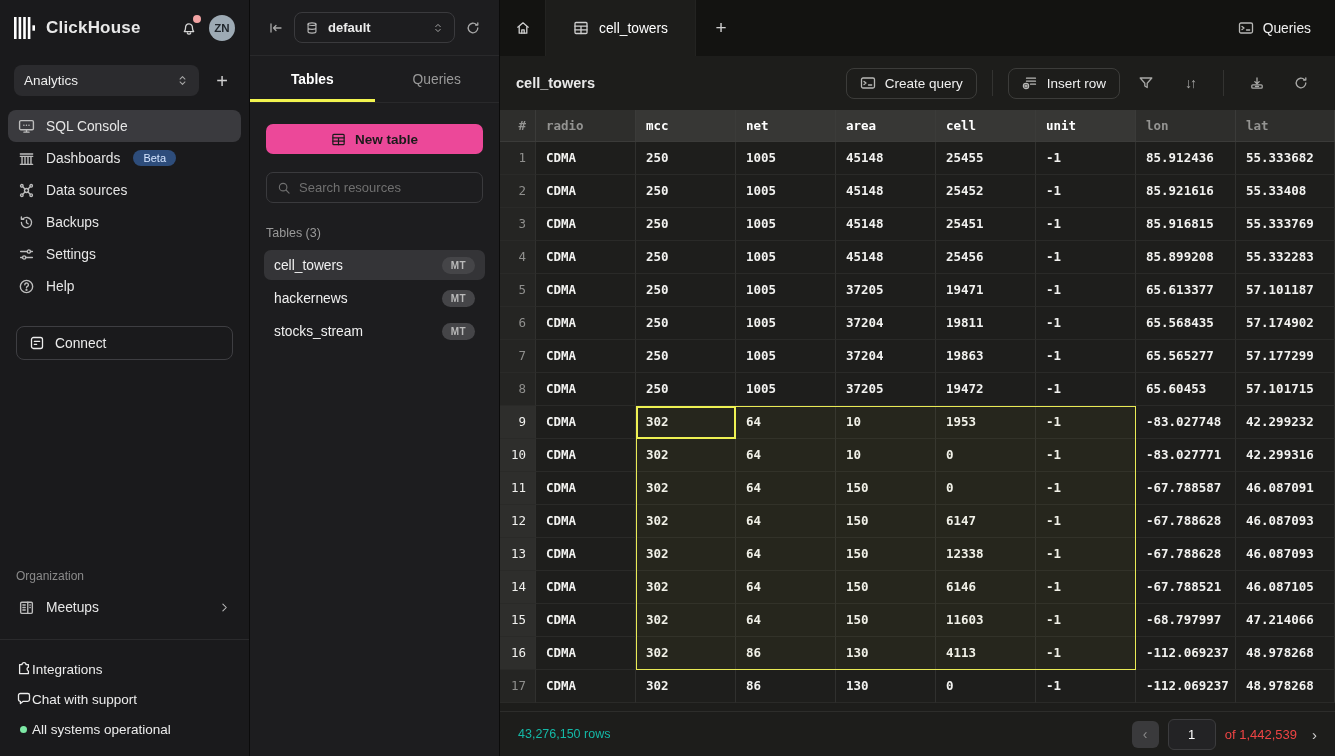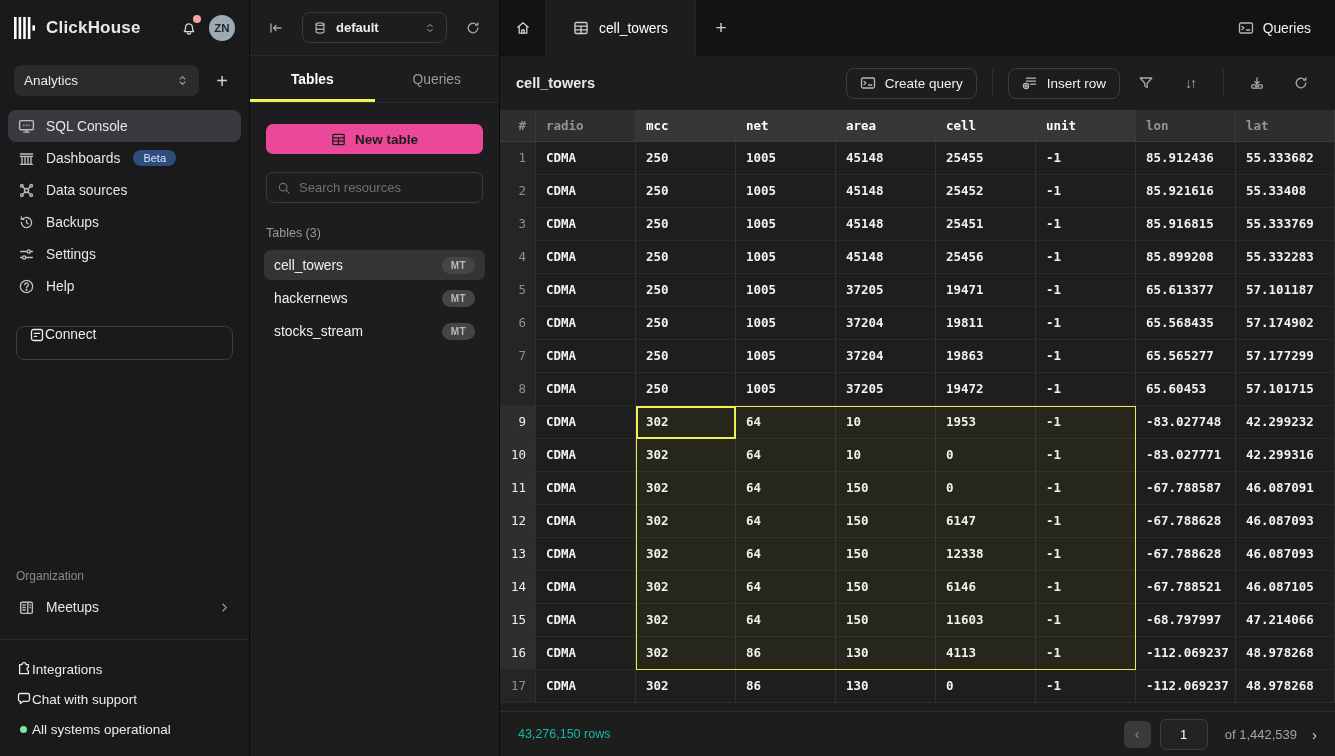--- a/index.html
+++ b/index.html
@@ -16,32 +16,32 @@
   .notif-dot { position:absolute; top:-2px; right:-1px; width:8px; height:8px; border-radius:50%; background:#f2a3a3; }
   .avatar { width:26px; height:26px; border-radius:50%; background:#9daab4; color:#20262c; font-size:11.5px; font-weight:700; display:flex; align-items:center; justify-content:center; }
   .service-row { display:flex; align-items:center; gap:10px; padding:9px 14px 12px; }
   .service-select { flex:1; height:31px; background:#2b2b2e; border:none; border-radius:8px; color:#ececec; display:flex; align-items:center; justify-content:space-between; padding:0 10px; font-size:13.5px; }
   .plus-btn { background:none; border:none; color:#cfcfcf; font-size:20px; line-height:1; width:26px; }
   nav.sb-nav { padding:2px 8px 0; }
   .nav-item { height:32px; display:flex; align-items:center; gap:11px; padding:0 10px; border-radius:8px; font-size:13.8px; color:#e6e6e6; cursor:pointer; }
   .nav-item.active { background:#3a3a3e; }
   .nav-item svg.ic { color:#bdbdbd; width:17px; height:17px; }
   .badge-beta { background:#2e4d7b; color:#d5e5ff; font-size:11px; padding:2px 10px; border-radius:999px; margin-left:2px; }
-  .connect-btn { margin:24px 16px 0; height:34px; border:1px solid #3e3e42; border-radius:8px; background:none; color:#ececec; display:flex; align-items:flex-start; padding:0 12px; font-size:13.8px; }
+  .connect-btn { margin:24px 16px 0; height:34px; border:1px solid #3e3e42; border-radius:8px; background:none; color:#ececec; display:flex; align-items:center; gap:10px; padding:0 12px; font-size:13.8px; }
   .sb-bottom { margin-top:auto; padding-bottom:12px; }
   .org-label { color:#8b8b8b; font-size:12px; padding:0 16px 8px; }
   .sb-bottom .nav-item { margin:0 8px; }
   .chev-right { margin-left:auto; color:#bdbdbd; }
   .sb-divider { border:none; border-top:1px solid #2a2a2c; margin:16px 0 14px; }
   .foot-item { height:30px; display:flex; align-items:center; padding:0 16px; font-size:13.5px; color:#ececec; cursor:pointer; }
   .green-dot { width:7px; height:7px; border-radius:50%; background:#7de8a5; margin:0 5px 0 4px; }
 
   
   .panel { width:250px; flex:none; background:#1d1d1f; border-right:1px solid #0b0b0b; display:flex; flex-direction:column; }
-  .panel-top { height:56px; flex:none; display:flex; align-items:center; padding:0 14px; gap:14px; border-bottom:1px solid #29292b; color:#a8a8a8; }
+  .panel-top { height:56px; flex:none; display:flex; align-items:center; padding:0 14px; gap:6px; border-bottom:1px solid #29292b; color:#a8a8a8; }
   .icon-ghost { background:none; border:none; color:#a8a8a8; display:flex; align-items:center; justify-content:center; width:24px; height:24px; }
   .db-select { flex:1; height:31px; border:1px solid #3a3a3d; border-radius:8px; display:flex; align-items:center; gap:9px; padding:0 10px; background:none; color:#ececec; font-weight:600; font-size:13px; }
   .db-select .chev { margin-left:auto; color:#a8a8a8; }
   .panel-tabs { height:47px; flex:none; display:flex; border-bottom:1px solid #29292b; }
   .ptab { flex:1; display:flex; align-items:center; justify-content:center; font-size:13.8px; color:#9a9a9a; cursor:pointer; }
   .ptab.active { color:#ffffff; font-weight:600; box-shadow:inset 0 -3px 0 #f2f44f; }
   .panel-body { padding:21px 16px 0; }
   .new-table-btn { width:100%; height:30px; background:#ec4899; border:none; border-radius:7px; color:#1b1b1b; font-weight:600; font-size:13.5px; display:flex; align-items:center; justify-content:center; gap:9px; }
   .new-table-btn svg.ic { stroke:#1b1b1b; width:15px; height:15px; }
   .search-box { margin-top:18px; height:31px; border:1px solid #3a3a3d; border-radius:7px; display:flex; align-items:center; gap:8px; padding:0 10px; color:#707070; }
@@ -79,21 +79,21 @@
   .td.rn.hl { background:#2e2e2c; color:#f0f0ee; }
   .sel-range { position:absolute; border:1px solid #e9ea55; background:rgba(240,242,80,.045); pointer-events:none; }
   .sel-active { position:absolute; border:2px solid #eef153; pointer-events:none; }
 
   
   .tfooter { height:45px; flex:none; border-top:1px solid #2d2d2b; display:flex; align-items:center; padding:0 18px; background:#1d1d1b; }
   .rows-count { color:#14b8a6; font-size:12.5px; }
   .pg { margin-left:auto; display:flex; align-items:center; gap:9px; }
   .pg-prev { width:27px; height:27px; background:#3a3a3c; border:none; border-radius:6px; color:#8a8a8a; font-size:14px; display:flex; align-items:center; justify-content:center; }
   .pg-input { width:48px; height:31px; background:#232325; border:1px solid #3c3c3e; border-radius:6px; color:#fff; text-align:center; font-size:13px; outline:none; font-family:inherit; }
-  .pg-of { color:#a3a3a3; font-size:13px; margin:0 6px 0 8px; }
+  .pg-of { color:#ef4444; font-size:13px; margin:0 6px 0 0; }
   .pg-next { background:none; border:none; color:#d0d0d0; font-size:15px; }
 </style>
 </head>
 <body>
 
 <div class="app">
 
   <aside class="sidebar">
     <div class="sb-top">
       <span style="display:flex;">

